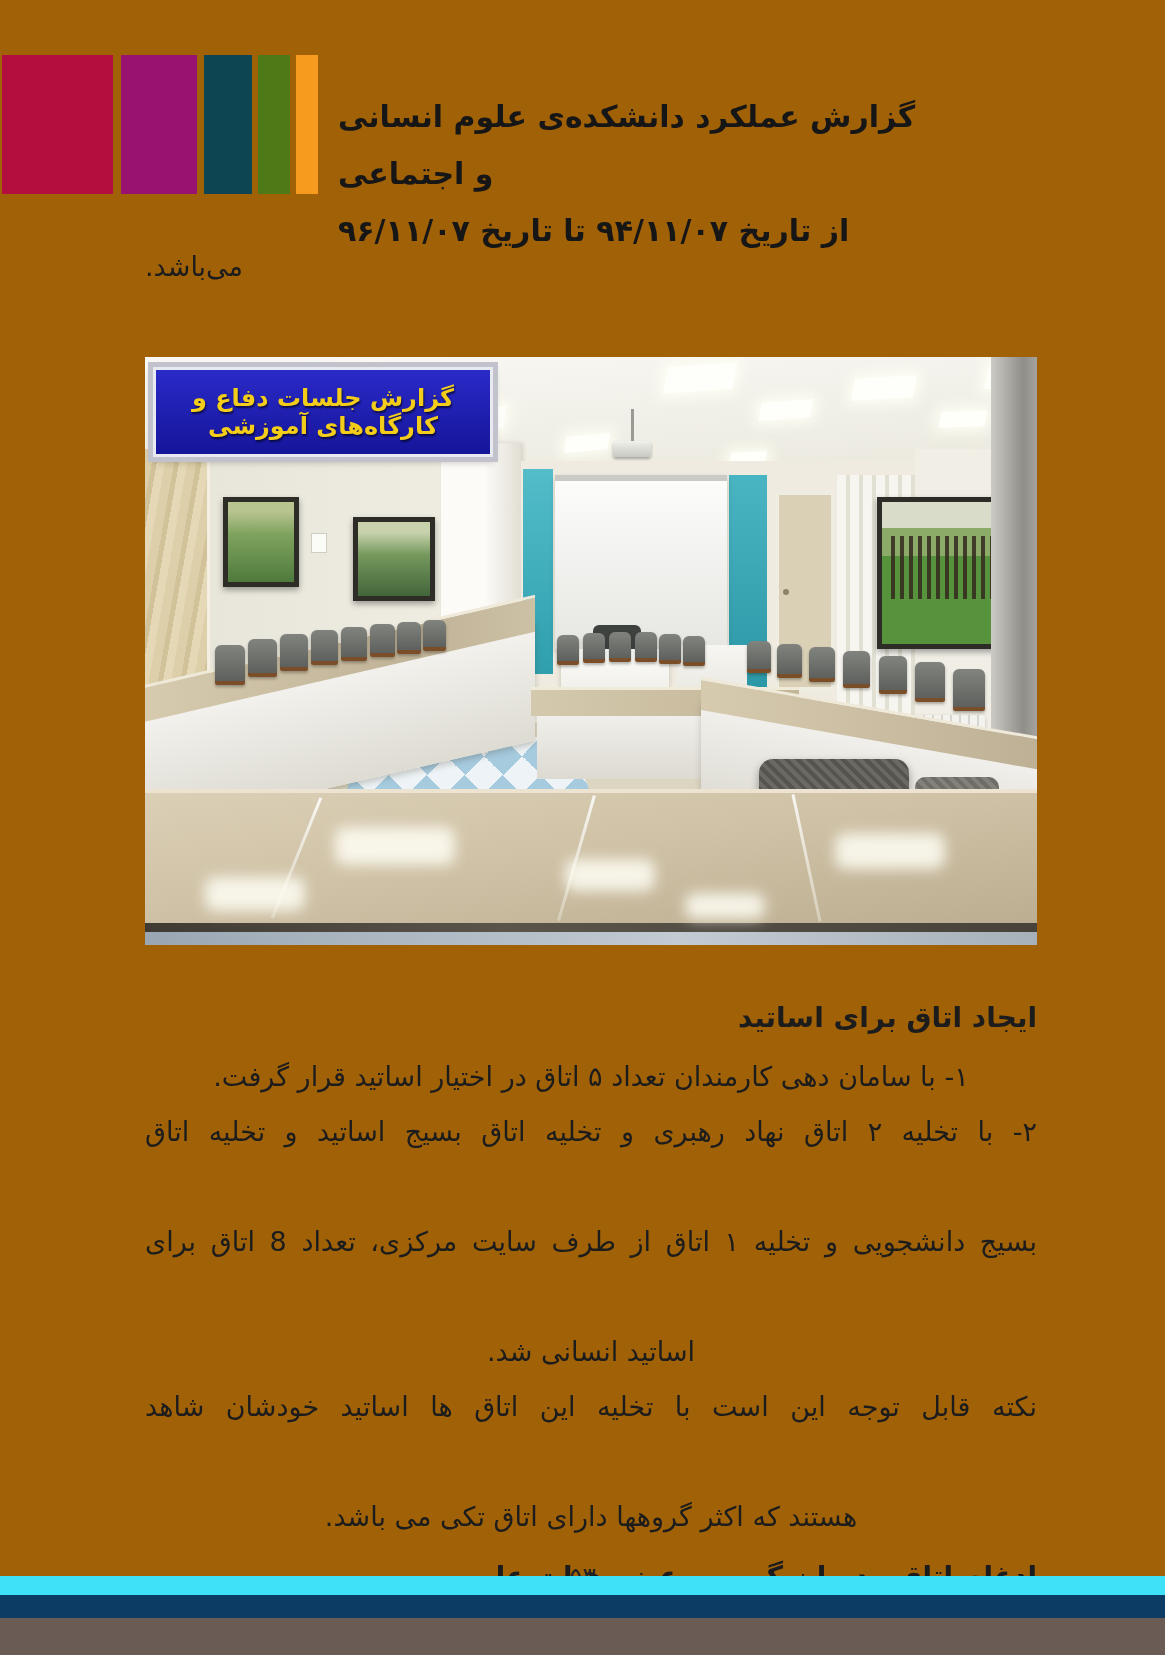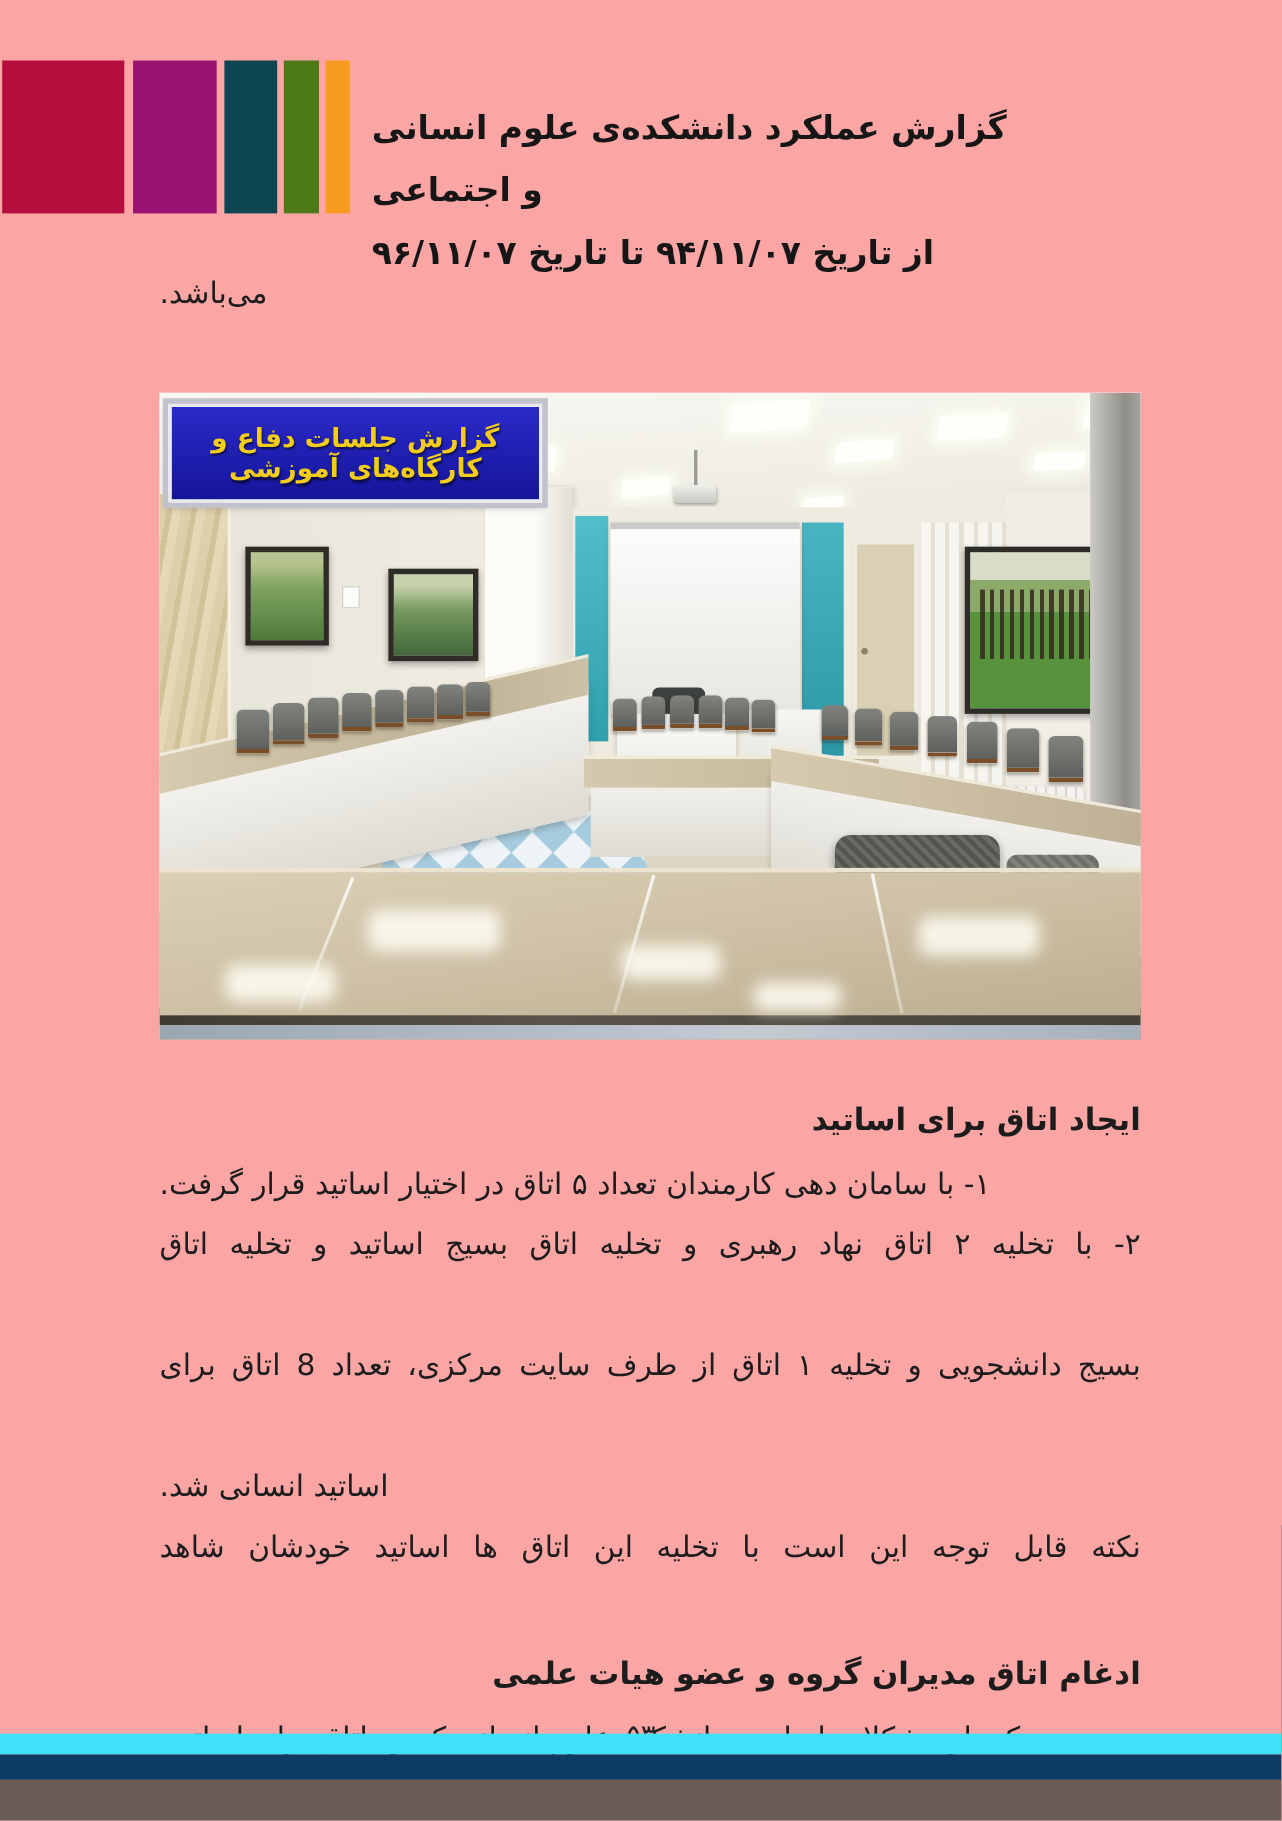--- a/index.html
+++ b/index.html
@@ -1,36 +1,36 @@
 <!DOCTYPE html>
 <html lang="fa"><head>
 <meta charset="utf-8">
 <style>
   html,body{margin:0;padding:0;background:#888;}
-  .page{position:relative;width:1165px;height:1655px;background:#fca5a5;overflow:hidden;
+  .page{position:relative;width:1165px;height:1655px;background:#a16207;overflow:hidden;
         font-family:"DejaVu Sans","Liberation Sans",sans-serif;color:#1c1c1c;margin:0 auto;}
   
   .accent-bar{position:absolute;top:55px;height:139px;}
   .accent-bar:nth-child(1){left:2px;width:111px;}
   .accent-bar:nth-child(2){left:121px;width:76px;}
   .accent-bar:nth-child(3){left:204px;width:48px;}
   .accent-bar:nth-child(4){left:258px;width:32px;}
   .accent-bar:nth-child(5){left:296px;width:22px;}
   
   .header-text{position:absolute;left:338px;top:88px;width:600px;direction:rtl;text-align:left;
                font-size:30px;line-height:57px;font-weight:600;color:#161616;}
   
   .content-top{position:absolute;left:145px;top:238px;width:892px;direction:rtl;}
   .content-top .ln{line-height:57px;}
   .content-bottom{position:absolute;left:145px;top:995px;width:892px;direction:rtl;}
   .content-bottom .ln{line-height:55px;}
   .ln{font-size:27px;white-space:normal;}
   .ln.j{text-align:justify;}
   .ln.j::after{content:"";display:inline-block;width:100%;height:0;}
-  .ln.r{text-align:left;}
+  .ln.r{text-align:center;}
   .ln.l{text-align:left;}
   .section-heading{font-size:28px;font-weight:bold;line-height:46px;margin:0 0 8px 0;text-align:right;}
   .section + .section .section-heading{margin-top:10px;}
   
   .page-number{position:absolute;left:0;right:0;top:1562px;text-align:center;font-size:25px;color:#222;}
   .footer-bar{position:absolute;left:0;width:1165px;}
   .footer-bar.b0{top:1576px;height:19px;}
   .footer-bar.b1{top:1595px;height:23px;}
   .footer-bar.b2{top:1618px;height:37px;}
   
@@ -197,20 +197,21 @@
   </div>
 
   <div class="content-bottom" id="sections">
       <div class="section">
         <div class="section-heading">ایجاد اتاق برای اساتید</div>
         <div class="ln r">۱- با سامان دهی کارمندان تعداد ۵ اتاق در اختیار اساتید قرار گرفت.</div>
         <div class="ln j">۲- با تخلیه ۲ اتاق نهاد رهبری و تخلیه اتاق بسیج اساتید و تخلیه اتاق</div>
         <div class="ln j">بسیج دانشجویی و تخلیه ۱ اتاق از طرف سایت مرکزی، تعداد 8 اتاق برای</div>
         <div class="ln r">اساتید انسانی شد.</div>
         <div class="ln j">نکته قابل توجه این است با تخلیه این اتاق ها اساتید خودشان شاهد</div>
+        <div class="ln r">هستند که اکثر گروهها دارای اتاق تکی می باشد.</div>
       </div>
       <div class="section">
         <div class="section-heading">ادغام اتاق مدیران گروه و عضو هیات علمی</div>
         <div class="ln r">یکی از مشکلات اساسی دانشکده علوم انسانی کمبود اتاق برای اساتید،</div>
       </div>
     </div>
 
   <div class="page-number">۵۳</div>
 
   <div>

